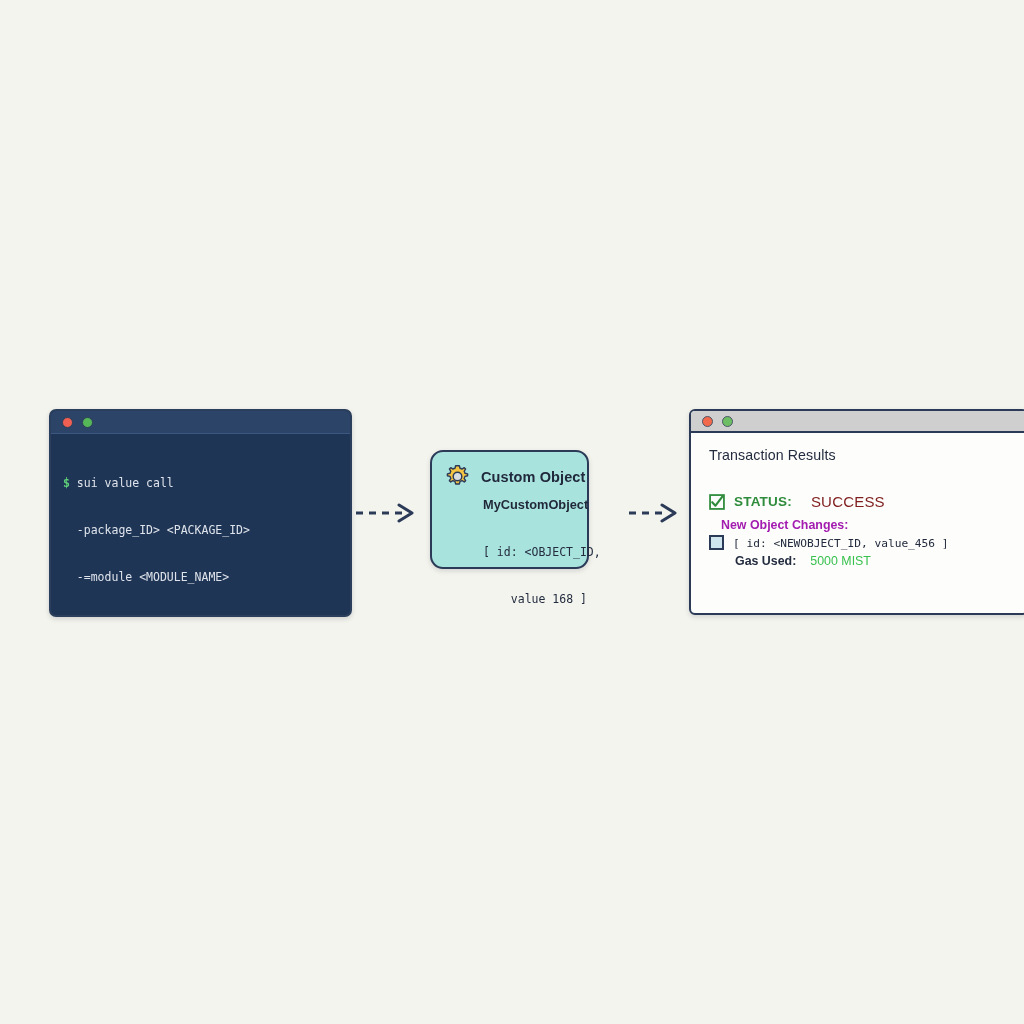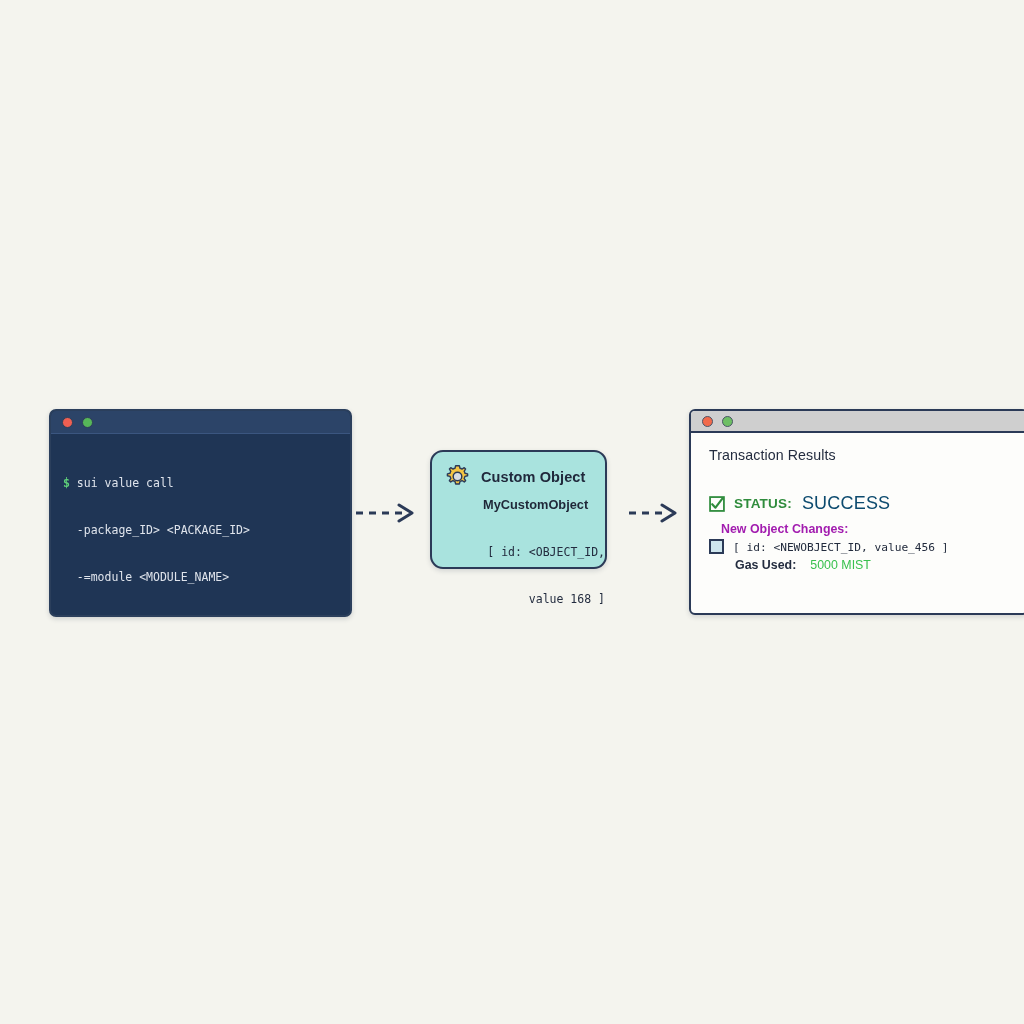--- a/index.html
+++ b/index.html
@@ -67,21 +67,21 @@
   .prompt-sym {
     color: #5fd17a;
     font-weight: bold;
   }
 
   
   #custom-object-node {
     position: absolute;
     left: 430px;
     top: 450px;
-    width: 177px;
+    width: 159px;
     height: 119px;
     background: #a9e3de;
     border: 2.5px solid #2b3a57;
     border-radius: 13px;
     box-shadow: 0 2px 5px rgba(40,50,70,0.16);
     box-sizing: border-box;
   }
   #custom-object-header {
     display: flex;
     align-items: center;
@@ -150,23 +150,23 @@
   }
   #check-icon { width: 16px; height: 16px; flex: none; }
   #status-label {
     margin-left: 9px;
     font-size: 13.5px;
     font-weight: bold;
     color: #2f8c3c;
     letter-spacing: 0.2px;
   }
   #status-value {
-    margin-left: 10px;
-    font-size: 18px;
-    color: #0c4a6e;
+    margin-left: 19px;
+    font-size: 15px;
+    color: #7f1d1d;
     letter-spacing: 0.2px;
   }
   #changes-label {
     margin-left: 12px;
     margin-top: 8px;
     font-size: 12.4px;
     font-weight: bold;
     color: #a21caf;
   }
   #changes-row {

